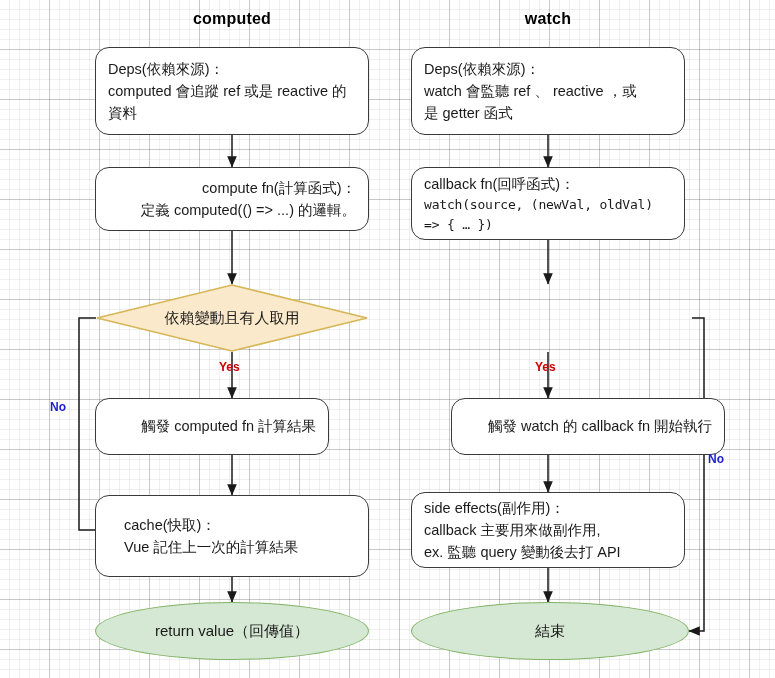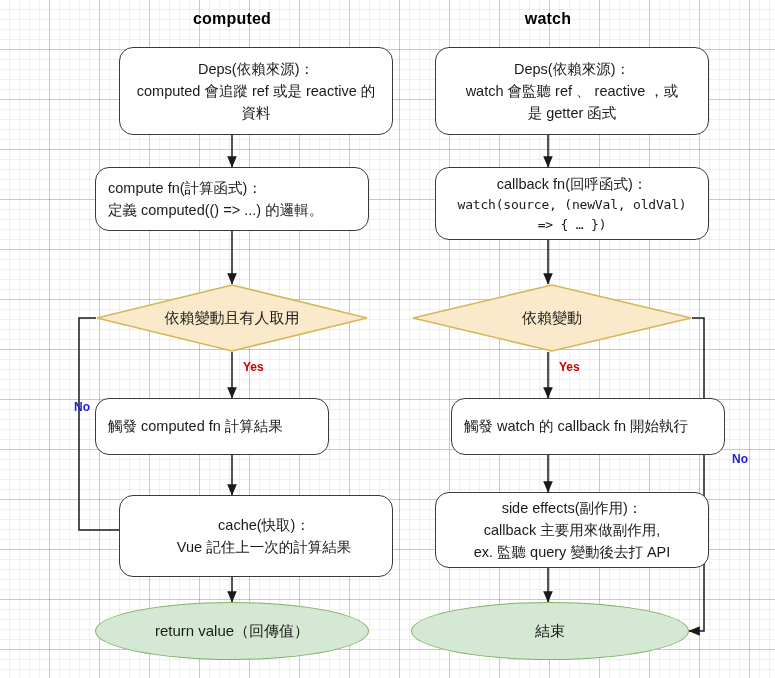--- a/index.html
+++ b/index.html
@@ -50,27 +50,26 @@
   .proc {
     background: #ffffff;
     border: 1.4px solid #3a3a3a;
     border-radius: 14px;
     padding: 6px 12px;
     font-size: 14.5px;
     color: #1a1a1a;
     line-height: 1.52;
   }
   .proc.center {
+    align-items: flex-end;
+    text-align: center;
+  }
+  .proc.left {
     align-items: flex-start;
-    text-align: center;
-  }
-  .proc.left {
-    align-items: center;
     text-align: left;
-    margin-left: 24px;
   }
   .proc .mono {
     font-family: "DejaVu Sans Mono", "Liberation Mono", monospace;
     font-size: 13px;
     letter-spacing: -0.2px;
   }
   .decision {
     color: #1a1a1a;
     font-size: 15px;
     text-align: center;
@@ -95,21 +94,20 @@
     text-align: center;
     font-size: 15px;
     color: #1a1a1a;
   }
   .edge-label {
     position: absolute;
     font-size: 12px;
     font-weight: bold;
     line-height: 1;
     white-space: nowrap;
-    margin-left: 24px;
   }
   .yes { color: #cc0000; }
   .no  { color: #2222cc; }
 </style>
 </head>
 <body>
 
 <div id="canvas">
 
   <svg id="edges" viewBox="0 0 775 678" width="775" height="678">
@@ -180,26 +178,20 @@
     <div>watch 會監聽 ref 、 reactive ，或</div>
     <div>是 getter 函式</div>
   </div>
 
   <div class="node proc left" style="left:411px; top:167px; width:274px; height:73px;">
     <div>callback fn(回呼函式)：</div>
     <div class="mono">watch(source, (newVal, oldVal)</div>
     <div class="mono">=&gt; { … })</div>
   </div>
 
-  <div class="node decision" style="left:412px; top:284px; width:280px; height:68px;">
-    <svg class="dshape" viewBox="0 0 280 68" preserveAspectRatio="none">
-      <polygon points="140,1 279,34 140,67 1,34" fill="#faeacb" stroke="#d6b656" stroke-width="1.6"></polygon>
-    </svg>
-    <div class="dlabel">依賴變動</div>
-  </div>
 
   <div class="node proc center" style="left:411px; top:398px; width:274px; height:57px;margin-left:40px;">
     <div>觸發 watch 的 callback fn 開始執行</div>
   </div>
 
   <div class="node proc left" style="left:411px; top:492px; width:274px; height:76px;">
     <div>side effects(副作用)：</div>
     <div>callback 主要用來做副作用,</div>
     <div>ex. 監聽 query 變動後去打 API</div>
   </div>

